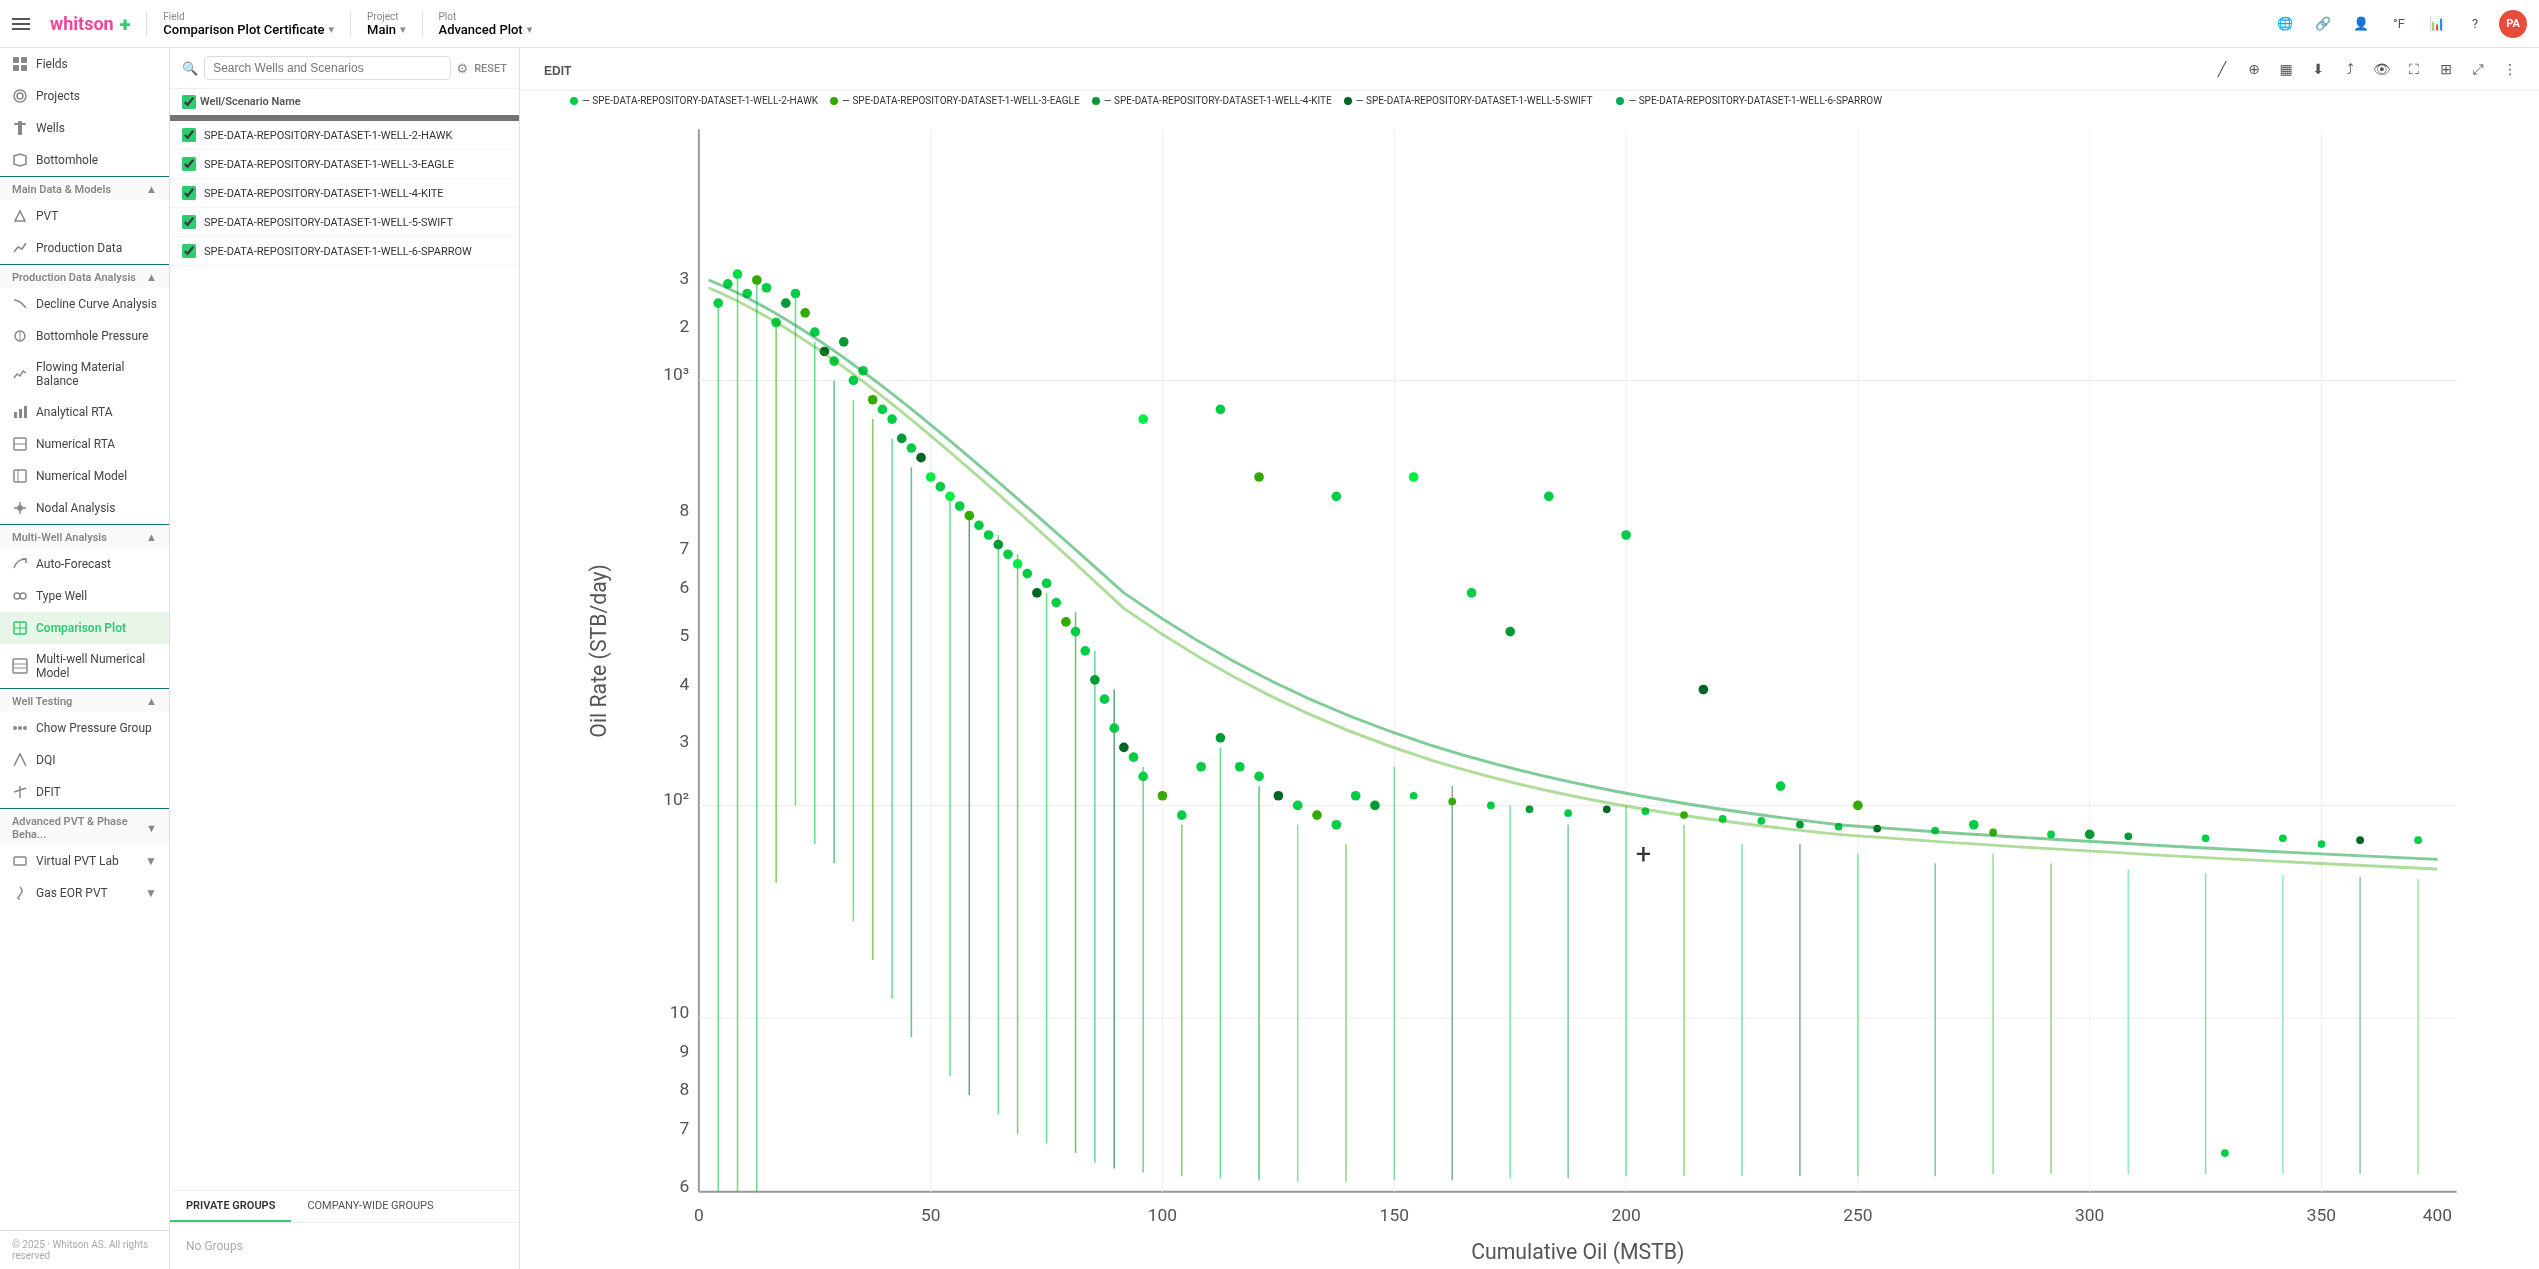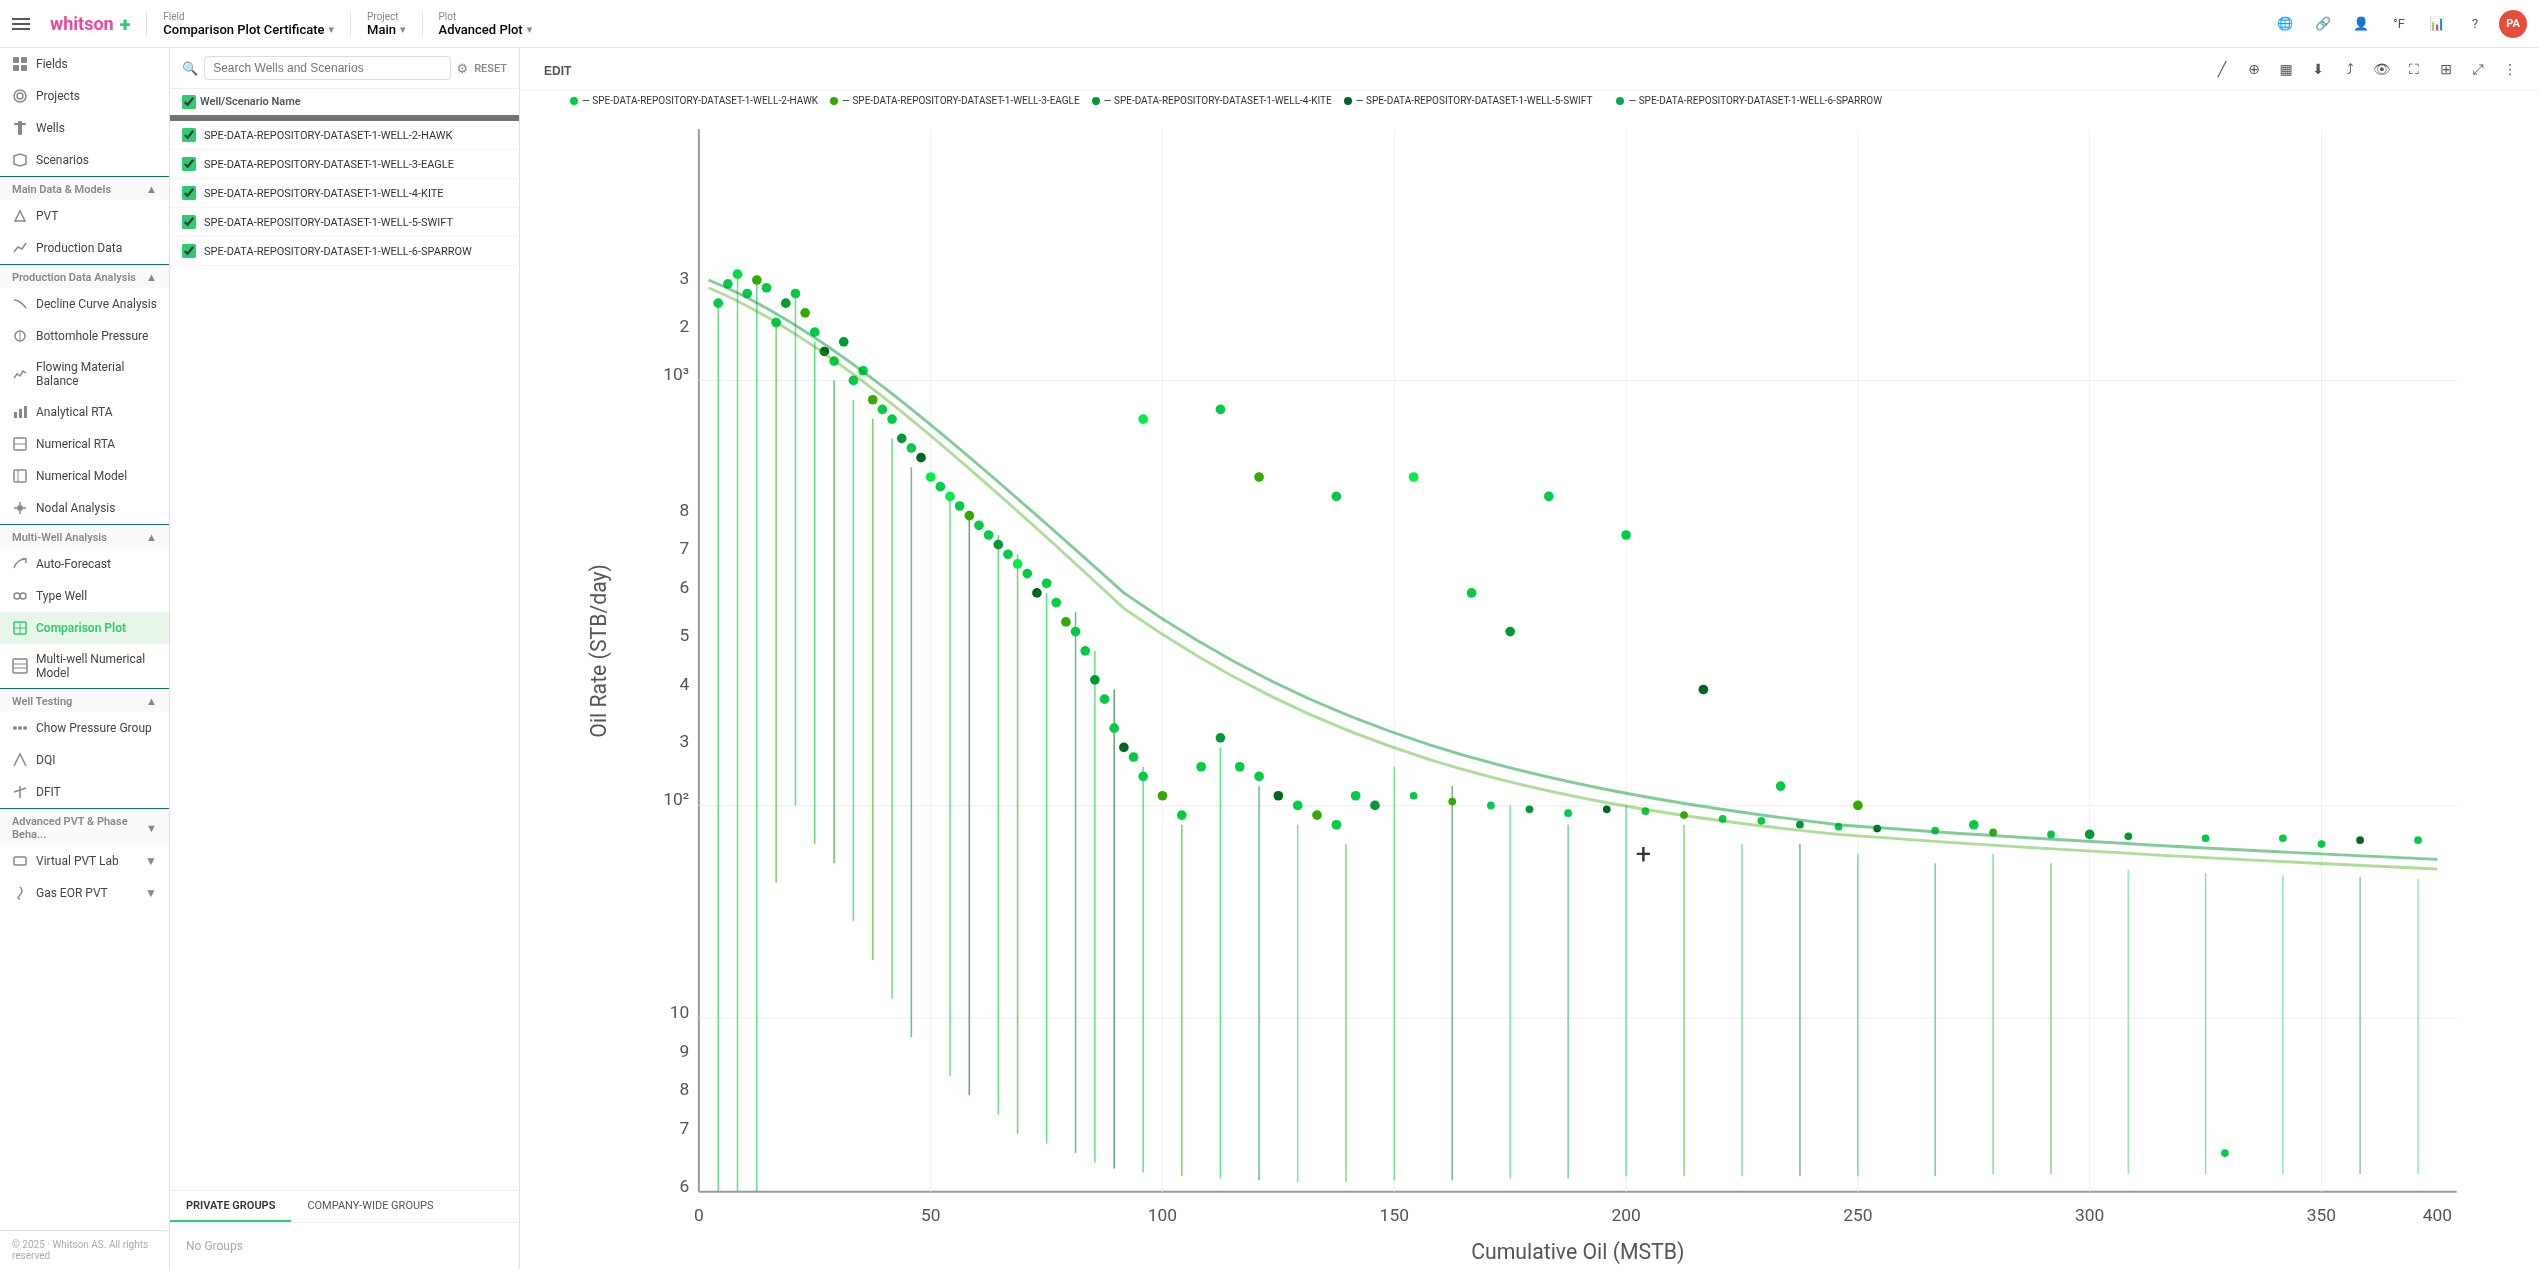--- a/index.html
+++ b/index.html
@@ -138,21 +138,21 @@
       <svg width="16" height="16" viewBox="0 0 16 16" fill="none">
           <rect x="6" y="1" width="4" height="14" rx="1" fill="#888"></rect>
           <rect x="2" y="3" width="12" height="2" rx="1" fill="#888"></rect>
         </svg>
       <span>Wells</span>
     </div>
     <div class="sidebar-item">
       <svg width="16" height="16" viewBox="0 0 16 16" fill="none">
           <path d="M2 4l6-2 6 2v8l-6 2-6-2V4z" stroke="#888" stroke-width="1.5"></path>
         </svg>
-      <span>Scenarios</span>
+      <span>Bottomhole</span>
     </div>
 
     <div class="sidebar-section-header">
       <span>Main Data &amp; Models</span>
       <span>▲</span>
     </div>
     <div class="sidebar-item">
       <svg width="16" height="16" viewBox="0 0 16 16" fill="none">
           <path d="M3 13L8 3l5 10H3z" stroke="#888" stroke-width="1.5"></path>
         </svg>

